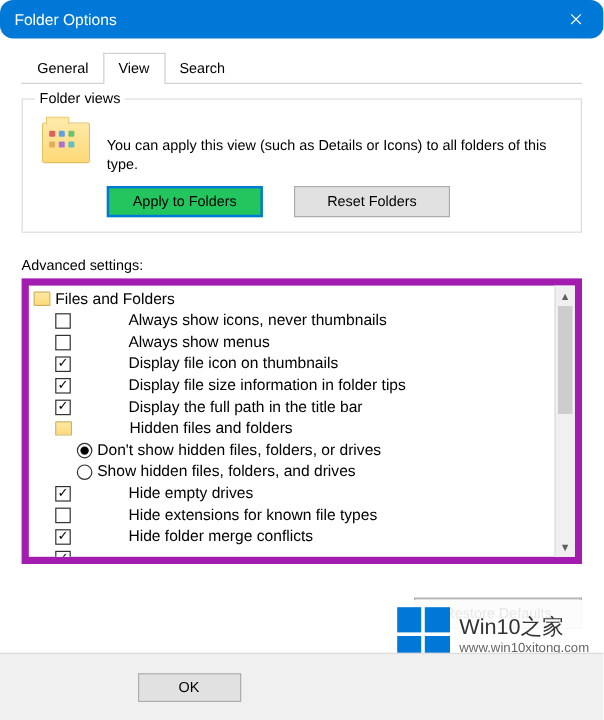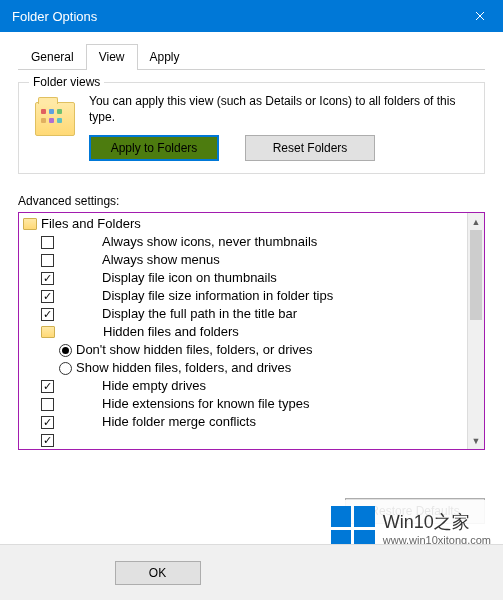--- a/index.html
+++ b/index.html
@@ -14,20 +14,21 @@
     position: relative;
   }
   .titlebar {
     height: 32px;
     background: #0078d7;
     color: #fff;
     display: flex;
     align-items: center;
     padding: 0 0 0 12px;
     font-size: 13px;
+    border-radius: 11px;
   }
   .titlebar .title { flex: 1; }
   .titlebar .xbtn {
     width: 46px;
     height: 32px;
     display: flex;
     align-items: center;
     justify-content: center;
     cursor: pointer;
   }
@@ -111,38 +112,38 @@
     border: 1px solid #e0c060;
     border-bottom: none;
     border-radius: 2px 2px 0 0;
   }
   .foldericon .fi .dot {
     position: absolute;
     width: 5px; height: 5px;
     border-radius: 1px;
   }
   .gbright { flex: 1; }
-  .gbtext { font-size: 12px; line-height: 16px; margin-bottom: 10px; }
+  .gbtext { font-size: 12px; line-height: 16px; margin-bottom: 10px; margin-top: 20px; }
   .gbbuttons { display: flex; gap: 26px; }
   .btn {
     min-width: 130px;
     height: 26px;
     border: 1px solid #adadad;
     background: #e1e1e1;
     font-size: 12px;
     font-family: inherit;
     cursor: pointer;
   }
   .btn.highlight {
     border: 2px solid #0078d7;
-    background: #4d7c0f;
+    background: #22c55e;
   }
   .label-adv { font-size: 12px; margin-bottom: 4px; margin-top: 20px; }
   .listbox {
-    border: 1px solid #a21caf;
+    border: 6px solid #a21caf;
     height: 238px;
     position: relative;
     display: flex;
   }
   .list-inner {
     flex: 1;
     overflow: hidden;
     padding: 2px 4px;
     font-size: 13px;
     line-height: 18px;
@@ -255,21 +256,21 @@
         <path d="M1 1 L9 9 M9 1 L1 9" stroke="#fff" stroke-width="1"></path>
       </svg>
   </div>
 </div>
 
 <div class="client">
 
   <div class="tabs">
     <div class="tab inactive">General</div>
     <div class="tab active">View</div>
-    <div class="tab inactive">Apply</div>
+    <div class="tab inactive">Search</div>
   </div>
 
   <div class="tabbody">
 
     <div class="groupbox">
       <span class="gblegend">Folder views</span>
       <div class="gbcontent">
         <div class="foldericon">
           <div class="fi">
             <span class="dot" style="top:6px;left:5px;background:#e06060"></span>

